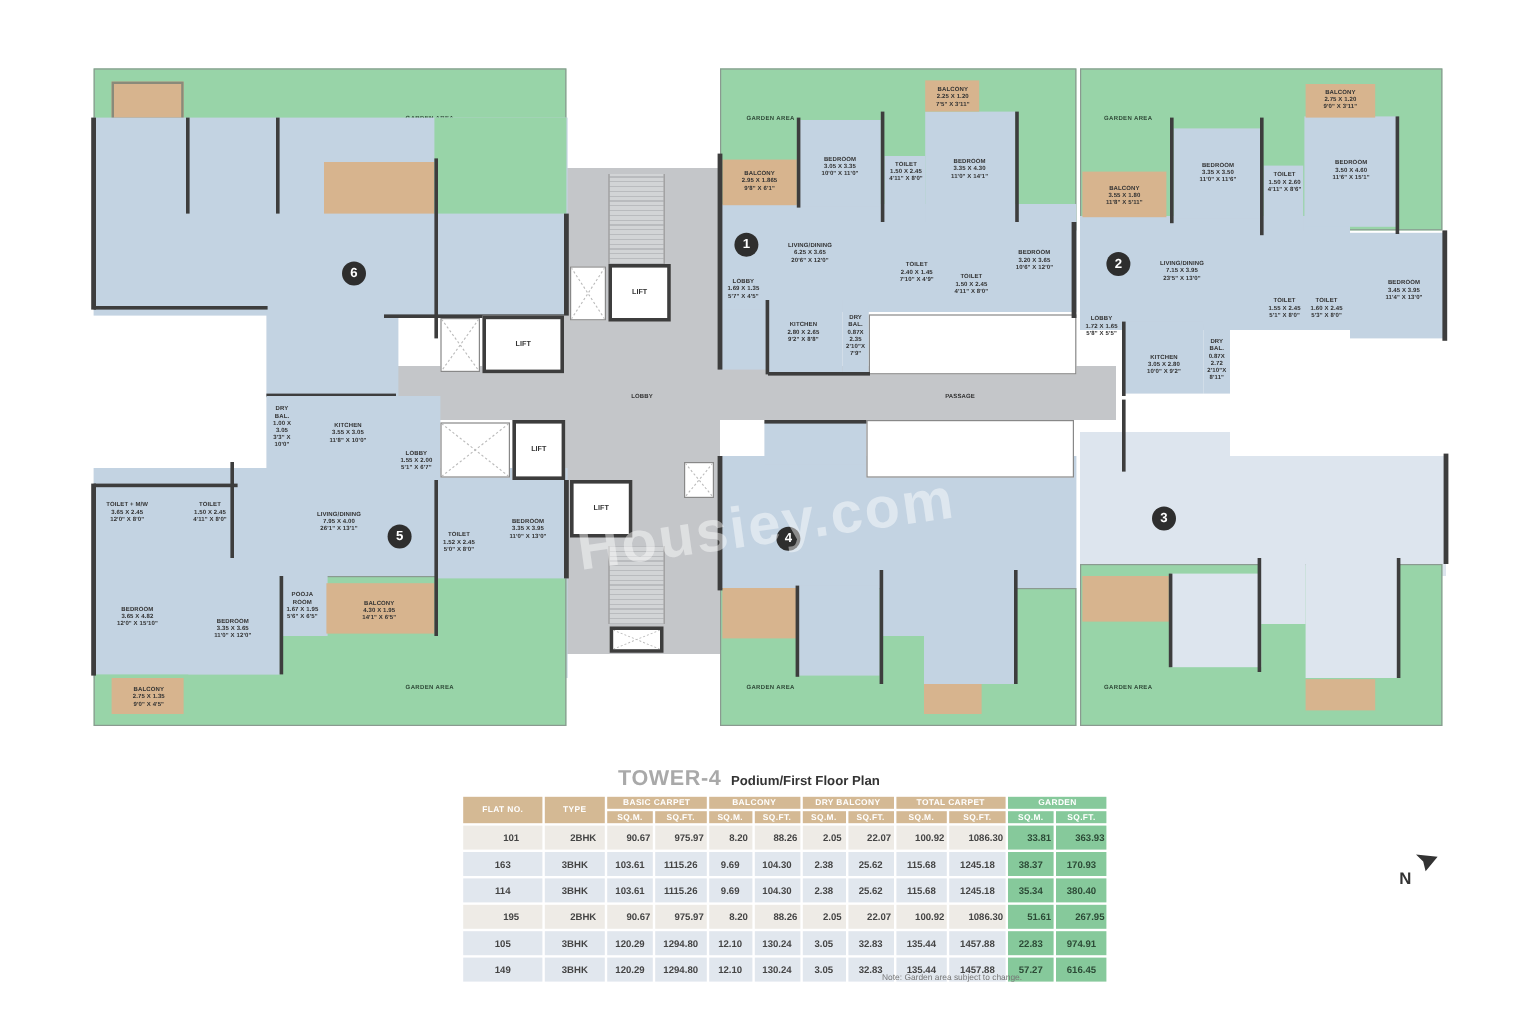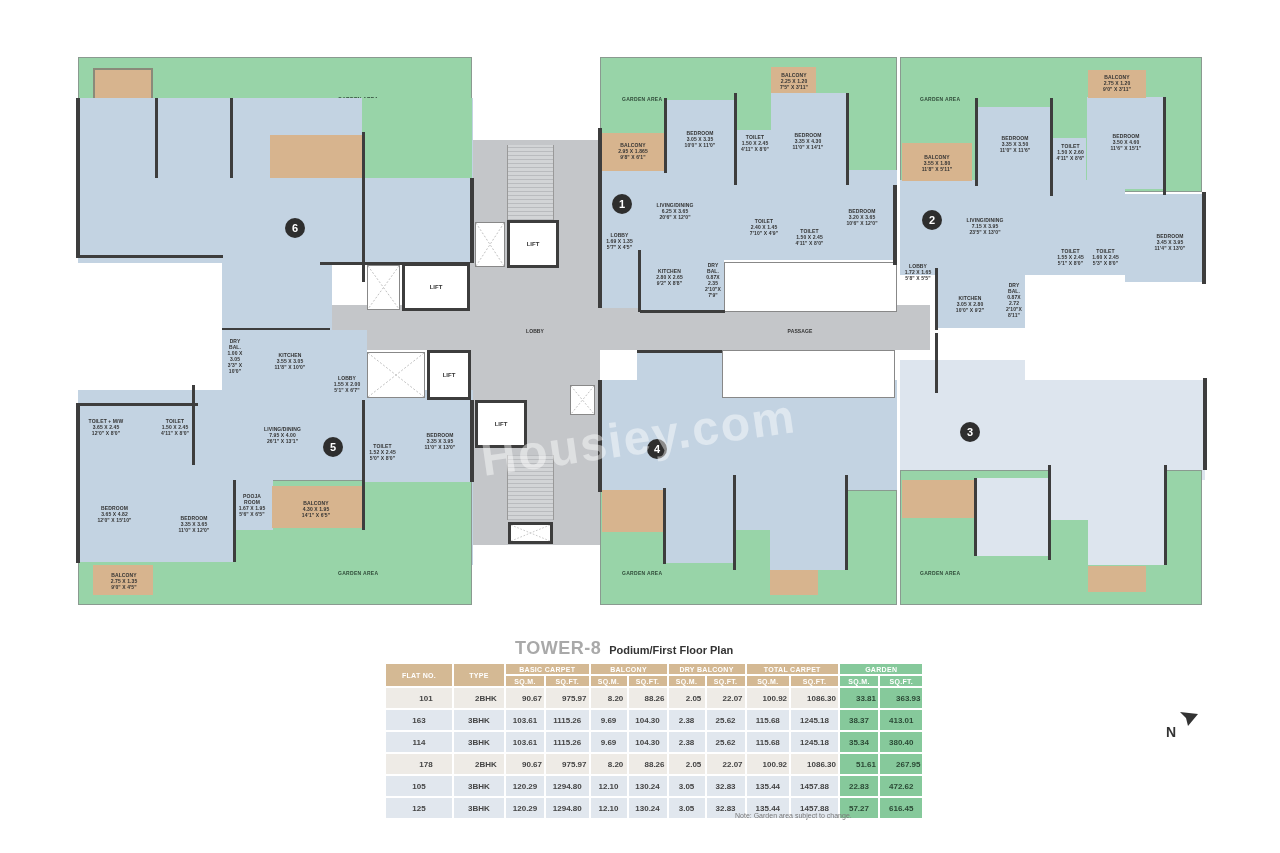--- a/index.html
+++ b/index.html
@@ -310,21 +310,21 @@
   <div class="abs wall" style="left:1164px;top:465px;width:3px;height:100px;"></div>
   <div class="abs wall" style="left:1203px;top:378px;width:4px;height:92px;"></div>
   <div class="abs wall" style="left:935px;top:333px;width:3px;height:60px;"></div>
   <div class="flat-badge" style="left:960px;top:422px;">3</div>
   <div class="garden-label" style="left:920px;top:570px;">GARDEN AREA</div>
 
   <div class="watermark" style="left:480px;top:410px;">Housiey.com</div>
 </div>
 
 <div class="title-wrap">
-  <span class="tower">TOWER-8</span>
+  <span class="tower">TOWER-4</span>
   <span class="plan-sub">Podium/First Floor Plan</span>
 </div>
 
 <table>
   <thead>
     <tr>
       <th rowspan="2" style="width:66px;height:22px;">FLAT NO.</th>
       <th rowspan="2" style="width:50px;">TYPE</th>
       <th colspan="2">BASIC CARPET</th>
       <th colspan="2">BALCONY</th>
@@ -365,38 +365,38 @@
       <td>3BHK</td>
       <td>103.61</td>
       <td>1115.26</td>
       <td>9.69</td>
       <td>104.30</td>
       <td>2.38</td>
       <td>25.62</td>
       <td>115.68</td>
       <td>1245.18</td>
       <td class="g">38.37</td>
-      <td class="g">413.01</td>
+      <td class="g">170.93</td>
     </tr>
     <tr class="even">
       <td>114</td>
       <td>3BHK</td>
       <td>103.61</td>
       <td>1115.26</td>
       <td>9.69</td>
       <td>104.30</td>
       <td>2.38</td>
       <td>25.62</td>
       <td>115.68</td>
       <td>1245.18</td>
       <td class="g">35.34</td>
       <td class="g">380.40</td>
     </tr>
     <tr class="odd">
-      <td>178</td>
+      <td>195</td>
       <td>2BHK</td>
       <td>90.67</td>
       <td>975.97</td>
       <td>8.20</td>
       <td>88.26</td>
       <td>2.05</td>
       <td>22.07</td>
       <td>100.92</td>
       <td>1086.30</td>
       <td class="g">51.61</td>
@@ -407,24 +407,24 @@
       <td>3BHK</td>
       <td>120.29</td>
       <td>1294.80</td>
       <td>12.10</td>
       <td>130.24</td>
       <td>3.05</td>
       <td>32.83</td>
       <td>135.44</td>
       <td>1457.88</td>
       <td class="g">22.83</td>
-      <td class="g">472.62</td>
+      <td class="g">974.91</td>
     </tr>
     <tr class="even">
-      <td>125</td>
+      <td>149</td>
       <td>3BHK</td>
       <td>120.29</td>
       <td>1294.80</td>
       <td>12.10</td>
       <td>130.24</td>
       <td>3.05</td>
       <td>32.83</td>
       <td>135.44</td>
       <td>1457.88</td>
       <td class="g">57.27</td>

